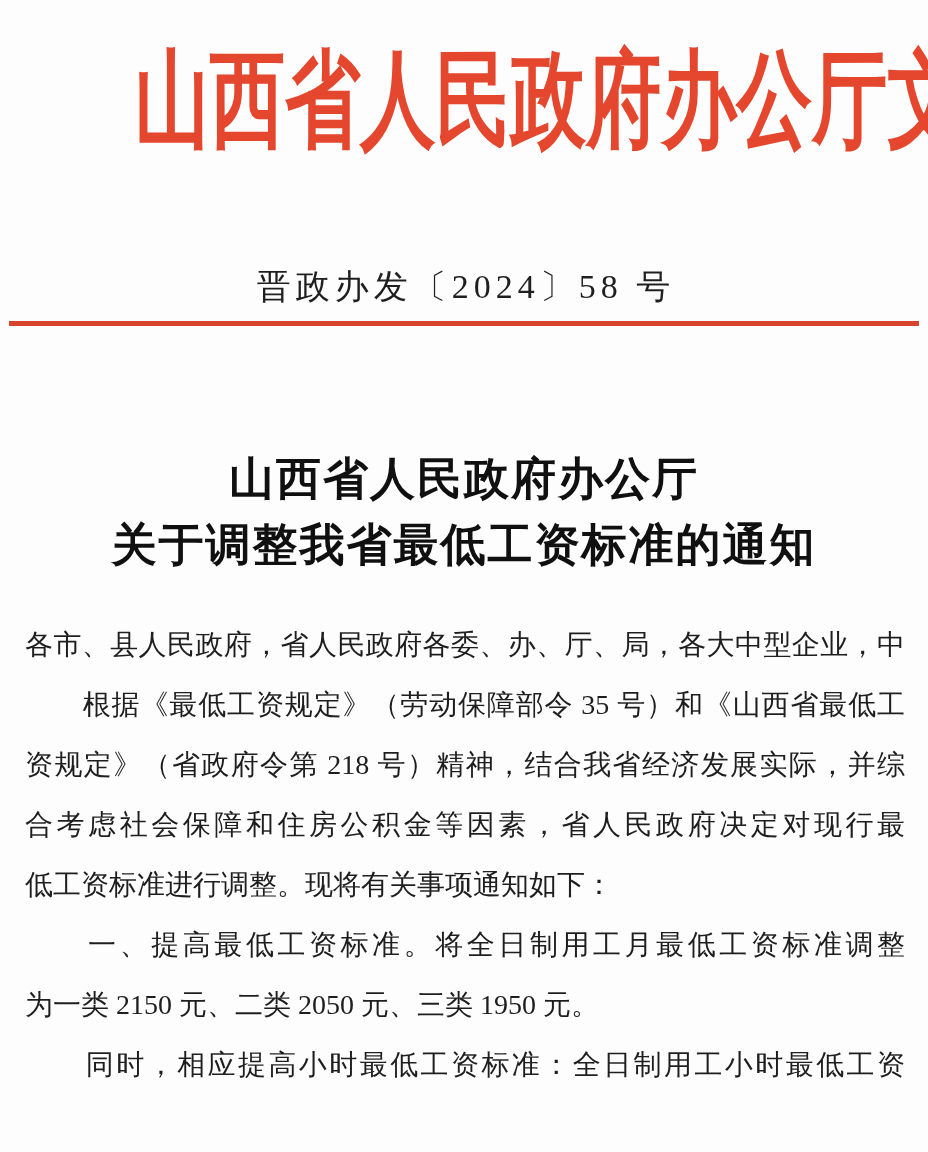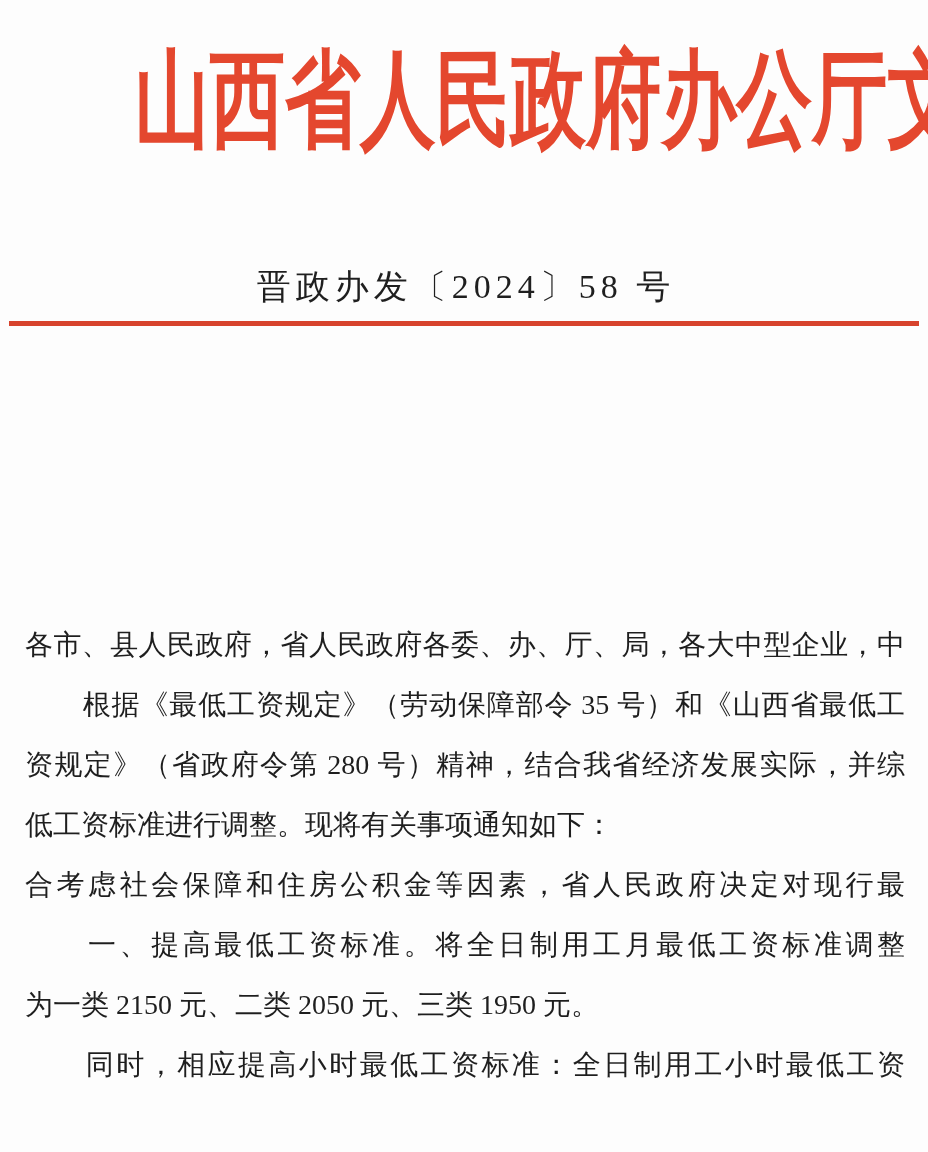--- a/index.html
+++ b/index.html
@@ -92,26 +92,28 @@
 
 <div class="page">
 
   <div class="masthead">山西省人民政府办公厅文件</div>
 
   <div class="doc-number">晋政办发〔2024〕58 号</div>
 
   <div class="red-rule"></div>
 
   <div class="title-block">
+    <div class="title-line">山西省人民政府办公厅</div>
+    <div class="title-line">关于调整我省最低工资标准的通知</div>
   </div>
 
   <div class="body-block">
     <div class="body-line just">各市、县人民政府，省人民政府各委、办、厅、局，各大中型企业，中</div>
     <div class="body-line just">　　根据《最低工资规定》（劳动保障部令 35 号）和《山西省最低工</div>
-    <div class="body-line just">资规定》（省政府令第 280 号）精神，结合我省经济发展实际，并综</div>
+    <div class="body-line just">资规定》（省政府令第 218 号）精神，结合我省经济发展实际，并综</div>
+    <div class="body-line just">合考虑社会保障和住房公积金等因素，省人民政府决定对现行最</div>
     <div class="body-line">低工资标准进行调整。现将有关事项通知如下：</div>
-    <div class="body-line just">合考虑社会保障和住房公积金等因素，省人民政府决定对现行最</div>
     <div class="body-line just">　　一、提高最低工资标准。将全日制用工月最低工资标准调整</div>
     <div class="body-line">为一类 2150 元、二类 2050 元、三类 1950 元。</div>
     <div class="body-line just">　　同时，相应提高小时最低工资标准：全日制用工小时最低工资</div>
   </div>
 
 </div>
 
 </body></html>

